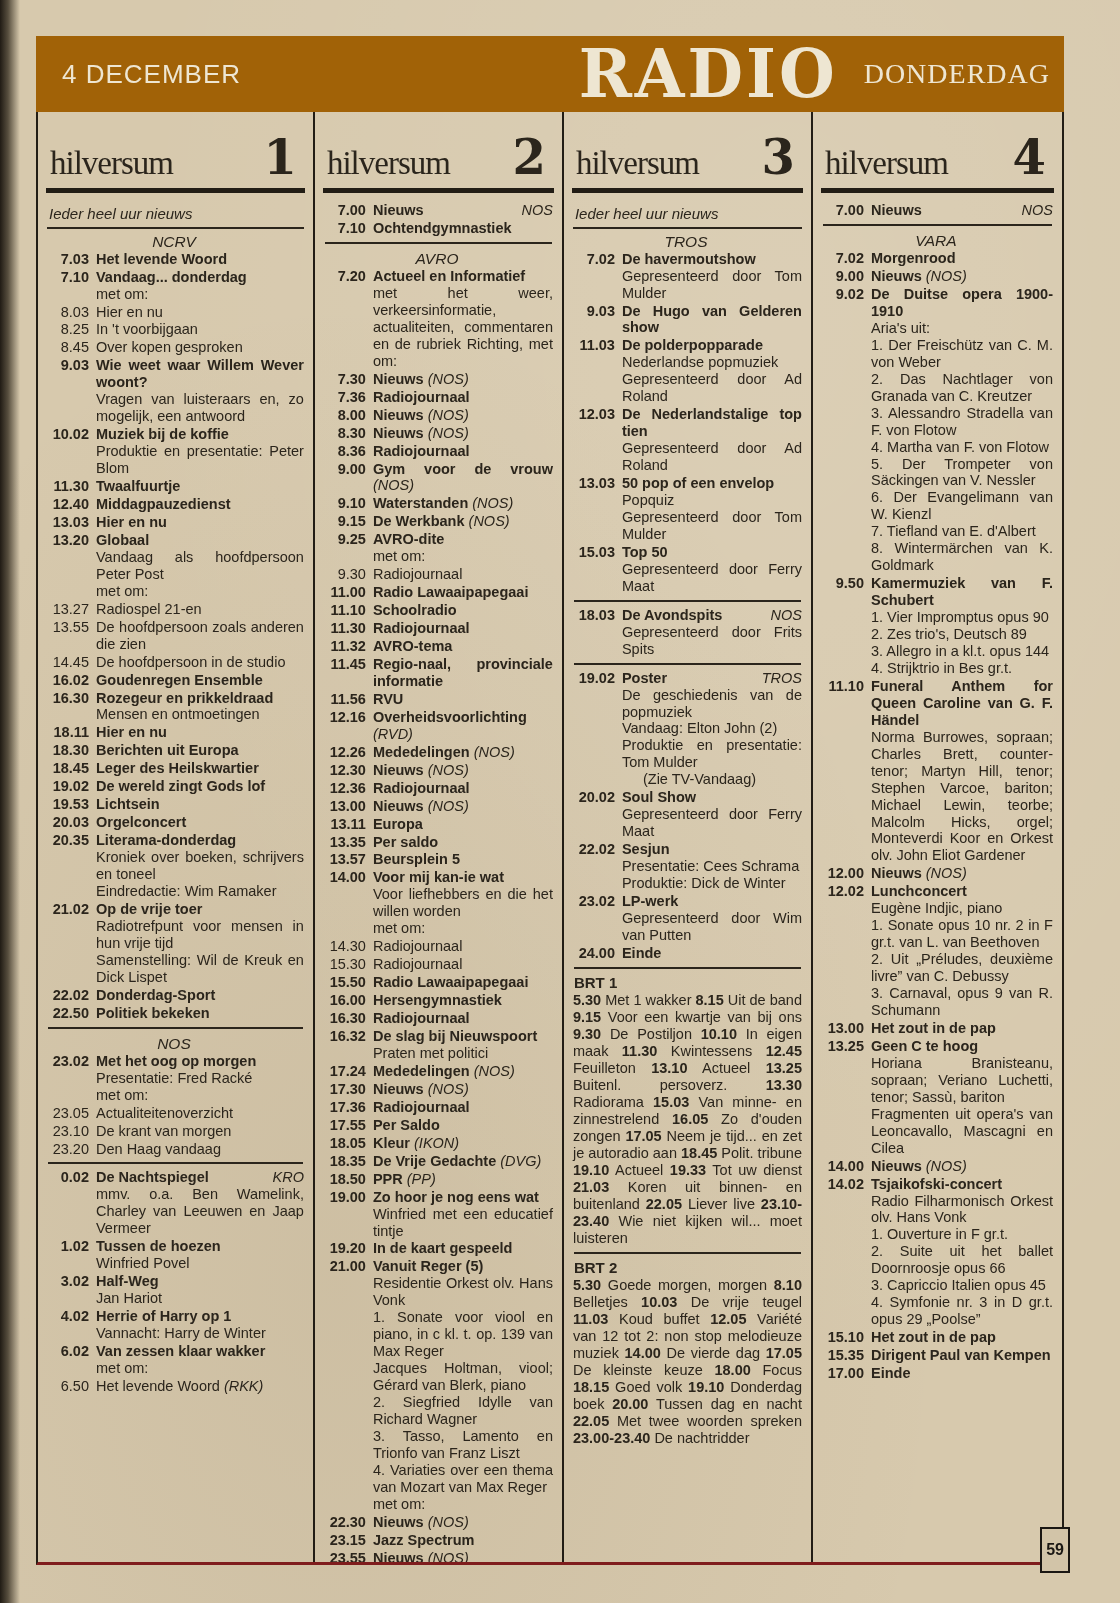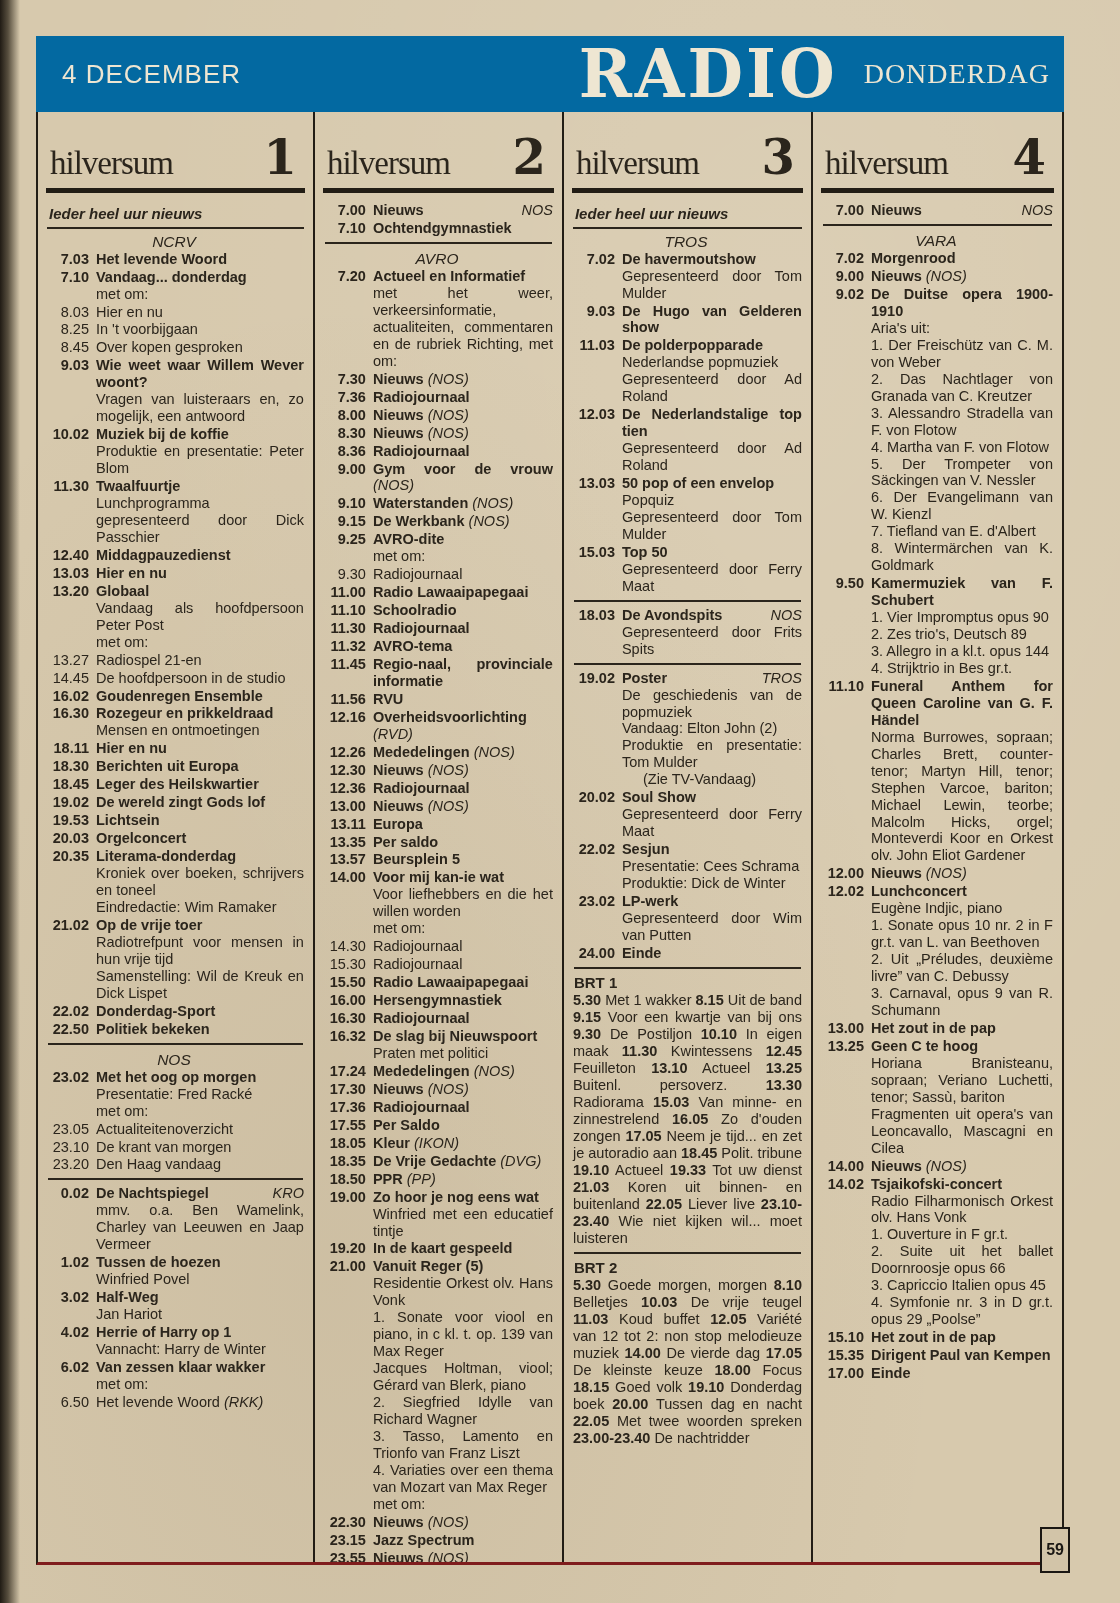--- a/index.html
+++ b/index.html
@@ -8,41 +8,41 @@
     background:#d7c9ad;
     background-image:radial-gradient(ellipse at 70% 20%, rgba(255,255,255,.10), rgba(0,0,0,0) 60%),
                      radial-gradient(ellipse at 30% 80%, rgba(90,70,40,.08), rgba(0,0,0,0) 55%);
     font-family:"Liberation Sans", sans-serif;
     color:#2b251c;
   }
   .scan-edge{position:absolute;left:0;top:0;bottom:0;width:20px;
     background:linear-gradient(90deg,#201b14 0%,#574e3e 40%,rgba(87,78,62,0) 100%);}
   .header-bar{
     position:absolute;left:36px;top:36px;width:1028px;height:76px;
-    background:#0369a1;color:#eee6d2;display:flex;align-items:center;box-sizing:border-box;
+    background:#a16207;color:#eee6d2;display:flex;align-items:center;box-sizing:border-box;
   }
   .h-date{font-size:26px;letter-spacing:1px;margin-left:26px;}
   .h-radio{font-family:"DejaVu Serif", serif;font-weight:bold;font-size:64px;letter-spacing:3px;
     margin-left:auto;line-height:1;transform:scaleY(1.05);}
   .h-day{font-family:"Liberation Serif", serif;font-size:28px;letter-spacing:1px;margin-left:26px;margin-right:14px;}
 
   .columns{
     position:absolute;left:36px;top:112px;width:1028px;height:1453px;box-sizing:border-box;
     display:grid;grid-template-columns:276fr 250fr 250fr 252fr;
     border-left:2px solid #221d15;border-right:2px solid #221d15;border-bottom:3px solid #7f1d1d;
   }
   .column{overflow:hidden;box-sizing:border-box;}
   .column + .column{border-left:2px solid #221d15;}
   .col-head{display:flex;align-items:baseline;justify-content:space-between;padding:24px 16px 2px 12px;}
   .station-name{font-family:"Liberation Serif", serif;font-size:33px;letter-spacing:-1px;}
   .station-number{font-family:"DejaVu Serif", serif;font-weight:bold;font-size:48px;line-height:.9;}
   .head-rule{height:5px;background:#221d15;margin:4px 8px 6px 8px;}
   .col-body{padding:3px 9px 8px 9px;font-size:14.5px;line-height:1.17;}
 
-  .note{font-style:italic;font-size:15px;padding:3px 1px 4px 2px;border-bottom:2px solid #2b251c;margin-bottom:3px;font-weight:bold;}
+  .note{font-style:italic;font-size:15px;padding:3px 1px 4px 2px;border-bottom:2px solid #2b251c;margin-bottom:3px;}
   .org{text-align:center;font-style:italic;font-size:15.5px;padding:1px 3px 0 0;}
   .divider{border-top:2px solid #2b251c;margin:5px 1px 5px 1px;}
 
   .item{display:flex;margin-bottom:1px;}
   .time{flex:none;width:42px;text-align:right;padding-right:7px;}
   .time.b{font-weight:bold;}
   .pbody{flex:1;text-align:justify;}
   .title-line{text-align:justify;}
   .tb{font-weight:bold;}
   .sfx{font-style:italic;}
@@ -124,21 +124,20 @@
             <span class="time b">10.02</span>
             <div class="pbody">
               <div class="title-line"><span class="tb">Muziek bij de koffie</span></div>
               <div class="detail">Produktie en presentatie: Peter Blom</div>
             </div>
           </div>
           <div class="item">
             <span class="time b">11.30</span>
             <div class="pbody">
               <div class="title-line"><span class="tb">Twaalfuurtje</span></div>
-              <div class="detail">Lunchprogramma gepresenteerd door Dick Passchier</div>
             </div>
           </div>
           <div class="item">
             <span class="time b">12.40</span>
             <div class="pbody">
               <div class="title-line"><span class="tb">Middagpauzedienst</span></div>
             </div>
           </div>
           <div class="item">
             <span class="time b">13.03</span>
@@ -151,20 +150,26 @@
             <div class="pbody">
               <div class="title-line"><span class="tb">Globaal</span></div>
               <div class="detail">Vandaag als hoofdpersoon Peter Post</div>
               <div class="detail">met om:</div>
             </div>
           </div>
           <div class="item">
             <span class="time">13.27</span>
             <div class="pbody">
               <div class="title-line"><span class="tn">Radiospel 21-en</span></div>
+            </div>
+          </div>
+          <div class="item">
+            <span class="time">13.55</span>
+            <div class="pbody">
+              <div class="title-line"><span class="tn">De hoofdpersoon zoals anderen die zien</span></div>
             </div>
           </div>
           <div class="item">
             <span class="time">14.45</span>
             <div class="pbody">
               <div class="title-line"><span class="tn">De hoofdpersoon in de studio</span></div>
             </div>
           </div>
           <div class="item">
             <span class="time b">16.02</span>

